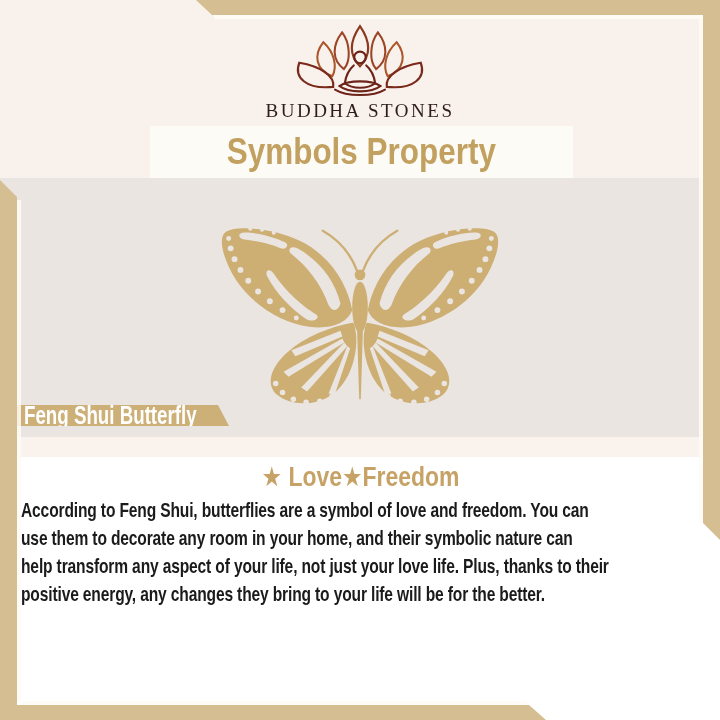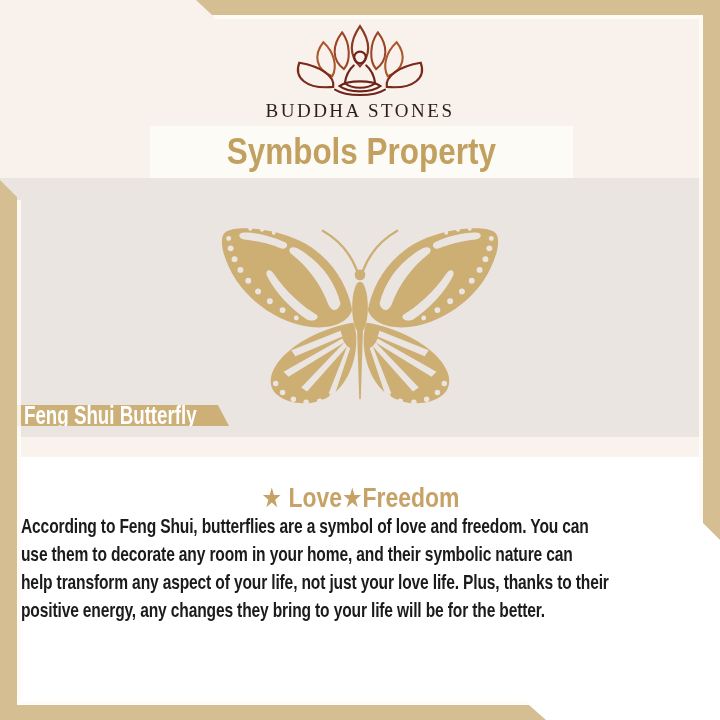--- a/index.html
+++ b/index.html
@@ -45,24 +45,24 @@
   .butterfly{left:212px;top:217px;width:296px;height:196px;}
 
   
   .ribbon{left:0;top:405px;width:229px;height:21px;background:#ccb078;
           clip-path:polygon(0 0,calc(100% - 11px) 0,100% 100%,0 100%);
           display:flex;align-items:center;}
   .ribbon span{margin-left:24px;font-size:26px;font-weight:700;color:#ffffff;
           transform:scaleX(.72);transform-origin:0 50%;white-space:nowrap;}
 
   
-  .subheading{left:0;top:482px;width:720px;text-align:center;text-decoration:underline;}
+  .subheading{left:0;top:461px;width:720px;text-align:center;text-decoration:underline;}
   .subheading span{display:inline-block;font-size:27px;font-weight:700;color:#c7a266;
           transform:scaleX(.85);white-space:nowrap;}
-  .para{left:21px;top:512px;width:699px;}
+  .para{left:21px;top:496px;width:699px;}
   .para .line{height:28px;line-height:28px;font-size:20.5px;font-weight:700;
           letter-spacing:-.2px;color:#1b1b1b;white-space:nowrap;
           transform:scaleX(.76);transform-origin:0 50%;}
 </style>
 </head>
 <body>
 
 <div id="page">
 
   <div class="abs sec-hero"></div>

